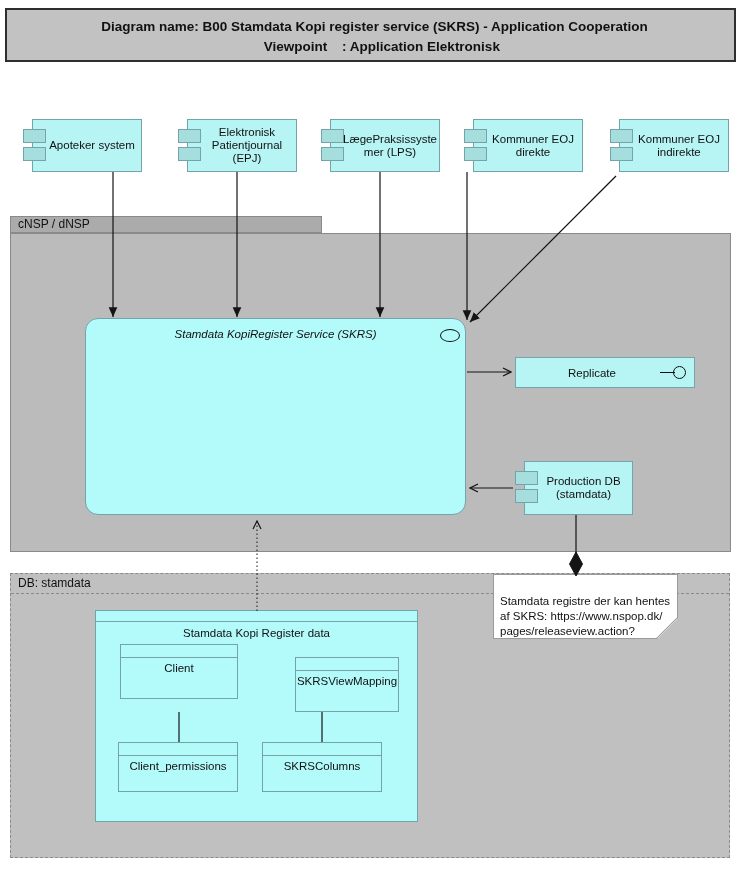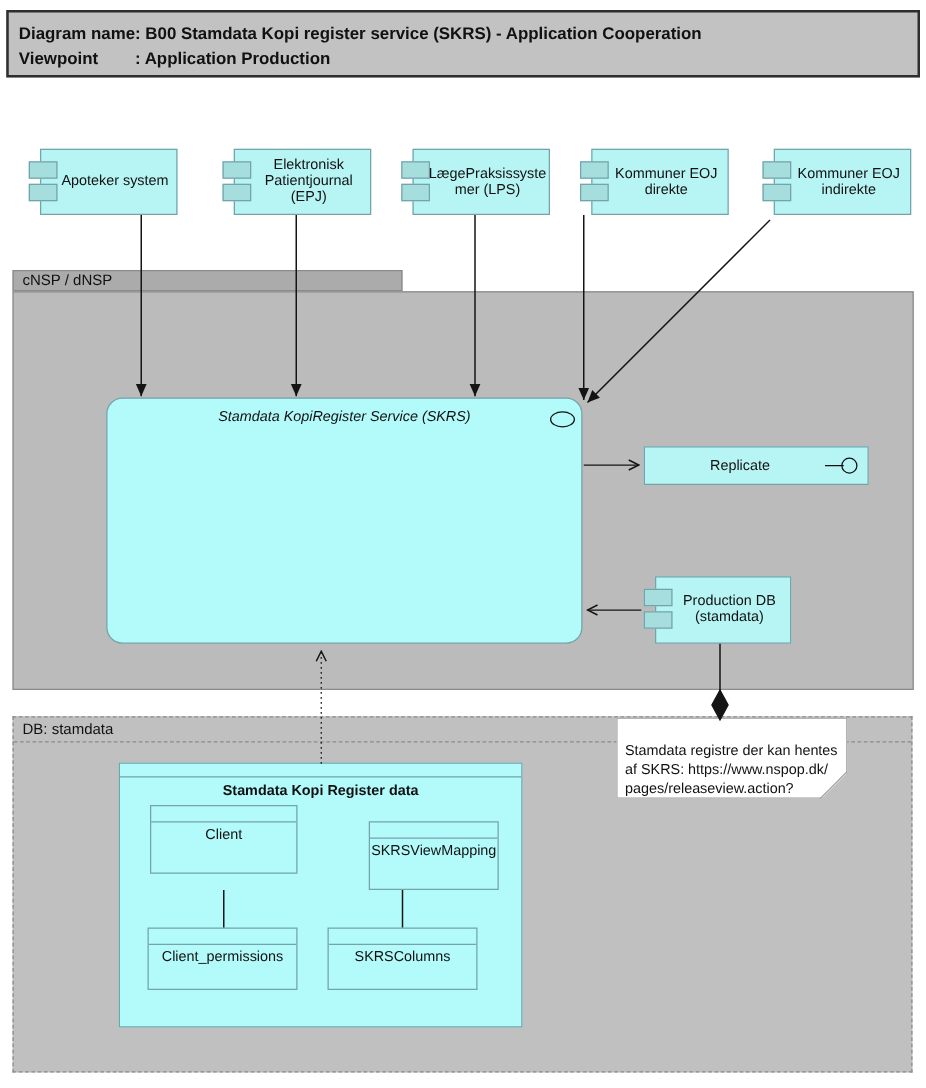--- a/index.html
+++ b/index.html
@@ -8,21 +8,21 @@
     font-family:"Liberation Sans",sans-serif;color:#111;background:#fff;
   }
   .abs{position:absolute;box-sizing:border-box;}
 
   
   .title-block{
     left:5px;top:8px;width:731px;height:54px;
     background:var(--color-title-bg,#c2c2c2);
     border:2px solid #2e2e2e;
     padding:7px 0 0 8px;
-    font-size:13.5px;font-weight:bold;line-height:20px;
+    font-size:13.5px;font-weight:bold;line-height:20px;text-align:center;
   }
   .t-row{white-space:nowrap;}
   .t-label{display:inline-block;width:93px;}
 
   
   .cnsp-tab{
     left:10px;top:216px;width:312px;height:17px;
     background:var(--color-tab-fill,#ababab);
     border:1px solid var(--color-container-border,#8a8a8a);
     font-size:12px;line-height:15px;padding-left:7px;z-index:1;
@@ -100,21 +100,21 @@
     border:1px solid var(--color-component-border,#74a4aa);
   }
 
   
   .data-group{
     left:95px;top:610px;width:323px;height:212px;z-index:2;
     background:var(--color-service-fill,#b3fafa);
     border:1px solid var(--color-component-border,#74a4aa);
   }
   .obj-bar{height:10px;border-bottom:1px solid var(--color-component-border,#74a4aa);}
-  .data-group-title{display:block;text-align:center;font-size:11.5px;margin-top:5px;font-weight:bold;}
+  .data-group-title{display:block;text-align:center;font-size:11.5px;margin-top:5px;}
   .table-obj{
     z-index:3;background:var(--color-service-fill,#b3fafa);
     border:1px solid var(--color-component-border,#74a4aa);
   }
   .table-obj .obj-bar{height:12px;}
   .table-label{display:block;text-align:center;font-size:11.5px;margin-top:4px;}
 
   
   .note{
     left:493px;top:574px;width:185px;height:65px;z-index:4;
@@ -132,21 +132,21 @@
 </head>
 <body>
 
 <div class="canvas">
 
   <div class="abs title-block">
     <div class="t-row">
       <span class="t-label">Diagram name</span><span>: B00 Stamdata Kopi register service (SKRS) - Application Cooperation</span>
     </div>
     <div class="t-row">
-      <span class="t-label">Viewpoint</span><span>: Application Production</span>
+      <span class="t-label">Viewpoint</span><span>: Application Elektronisk</span>
     </div>
   </div>
 
   <div class="abs cnsp-tab">
     <span>cNSP / dNSP</span>
   </div>
   <div class="abs cnsp-body"></div>
 
   <div class="abs db-group">
     <div class="db-header">

